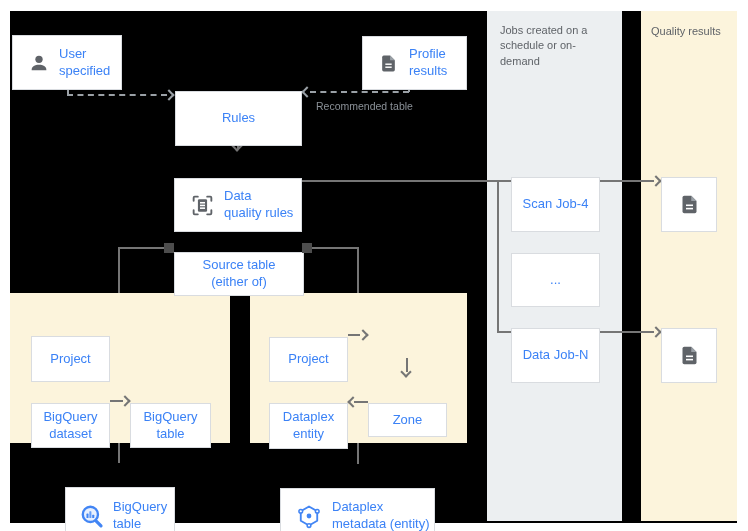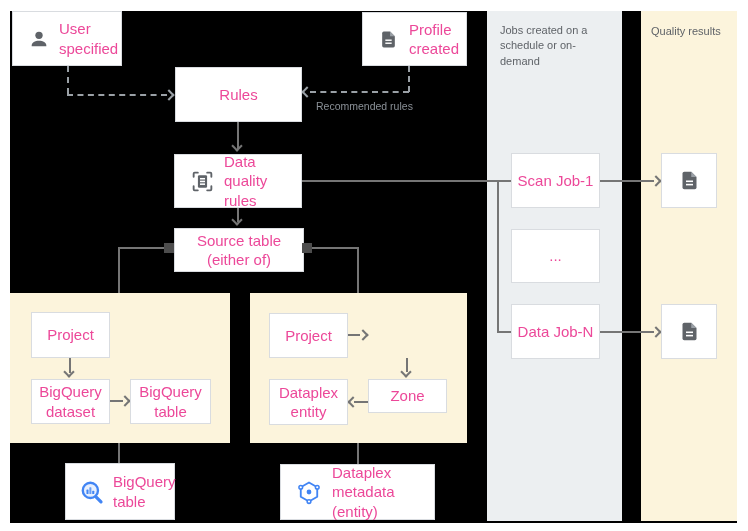--- a/index.html
+++ b/index.html
@@ -4,21 +4,21 @@
 <style>
   html,body{margin:0;padding:0;background:#ffffff;}
   .page{position:relative;width:748px;height:531px;background:#ffffff;font-family:"Liberation Sans",sans-serif;overflow:hidden;}
   .canvas{position:absolute;left:10px;top:11px;width:727px;height:512px;background:#000000;}
   .panel{position:absolute;z-index:2;}
   .panel.gray{background:#eceff1;}
   .panel.cream{background:#fcf4dc;}
   .caption{position:absolute;font-size:11px;line-height:1.4;color:#5f6368;z-index:3;}
   .box{position:absolute;background:#ffffff;border:1px solid #d9dce0;box-sizing:border-box;
        display:flex;align-items:center;justify-content:center;z-index:4;
-       font-size:15px;line-height:1.3;color:#ec4899;text-align:center;white-space:pre-line;}
+       font-size:13px;line-height:1.3;color:#3b82f6;text-align:center;white-space:pre-line;margin-top:24px;}
   .box.iconbox{justify-content:flex-start;text-align:left;}
   .box .ic{display:flex;align-items:center;justify-content:center;flex:0 0 auto;}
   .hl{position:absolute;height:2px;background:#757575;z-index:3;}
   .vl{position:absolute;width:2px;background:#757575;z-index:3;}
   .under{z-index:1 !important;}
   .hl.dash{background:none;height:0;border-top:2px dashed #9aa0a6;}
   .vl.dash{background:none;width:0;border-left:2px dashed #9aa0a6;}
   .chev{position:absolute;width:8px;height:8px;box-sizing:border-box;
         border-top:2px solid #757575;border-right:2px solid #757575;z-index:3;}
   .chev.r{transform:rotate(45deg);}
@@ -43,21 +43,21 @@
     <div class="panel cream" style="left:0;top:282px;width:220px;height:150px;"></div>
     <div class="panel cream" style="left:240px;top:282px;width:217px;height:150px;"></div>
 
     <div class="vl dash" style="left:57px;top:55px;height:28px;"></div>
     <div class="hl dash" style="left:57px;top:83px;width:100px;"></div>
     <div class="chev r dashc" style="left:155px;top:80px;"></div>
 
     <div class="vl dash" style="left:398px;top:55px;height:26px;"></div>
     <div class="hl dash" style="left:300px;top:80px;width:99px;"></div>
     <div class="chev l dashc" style="left:293px;top:77px;"></div>
-    <div class="edgelabel" style="left:306px;top:89px;">Recommended rules</div>
+    <div class="edgelabel" style="left:306px;top:89px;">Recommended table</div>
 
     <div class="vl" style="left:227px;top:111px;height:27px;"></div>
     <div class="chev d" style="left:223px;top:131px;"></div>
 
     <div class="vl" style="left:227px;top:197px;height:14px;"></div>
     <div class="chev d" style="left:223px;top:205px;"></div>
 
     <div class="hl" style="left:292px;top:169px;width:209px;"></div>
     <div class="vl" style="left:487px;top:169px;height:153px;"></div>
     <div class="hl" style="left:487px;top:320px;width:14px;"></div>
@@ -100,21 +100,21 @@
     <div class="box iconbox" style="left:352px;top:1px;width:105px;height:54px;padding-left:16px;gap:11px;">
       <span class="ic">
         <svg width="19" height="19" viewBox="0 0 24 24">
             <path d="M6 2h8l6 6v12a2 2 0 0 1-2 2H6a2 2 0 0 1-2-2V4a2 2 0 0 1 2-2z" fill="#5f6368"></path>
             <path d="M14 2l6 6h-6z" fill="#9aa0a6"></path>
             <rect x="8" y="12" width="8" height="1.8" fill="#ffffff"></rect>
             <rect x="8" y="15.8" width="8" height="1.8" fill="#ffffff"></rect>
           </svg>
       </span>
       <span>Profile
-created</span>
+results</span>
     </div>
 
     <div class="box" style="left:165px;top:56px;width:127px;height:55px;text-align:center;">
       <span>Rules</span>
     </div>
 
     <div class="box iconbox" style="left:164px;top:143px;width:128px;height:54px;padding-left:15px;gap:9px;">
       <span class="ic">
         <svg width="25" height="25" viewBox="0 0 24 24">
           <g fill="none" stroke="#5f6368" stroke-width="1.8" stroke-linecap="round">
@@ -183,21 +183,21 @@
           <circle cx="4.4" cy="7.6" r="1.7" fill="#ffffff" stroke="#4285f4" stroke-width="1.4"></circle>
           <circle cx="19.6" cy="7.6" r="1.7" fill="#ffffff" stroke="#4285f4" stroke-width="1.4"></circle>
           <circle cx="12" cy="20.8" r="1.7" fill="#ffffff" stroke="#4285f4" stroke-width="1.4"></circle>
         </svg>
       </span>
       <span>Dataplex
 metadata (entity)</span>
     </div>
 
     <div class="box" style="left:501px;top:142px;width:89px;height:55px;">
-      <span>Scan Job-1</span>
+      <span>Scan Job-4</span>
     </div>
     <div class="box" style="left:501px;top:218px;width:89px;height:54px;">
       <span>...</span>
     </div>
     <div class="box" style="left:501px;top:293px;width:89px;height:55px;">
       <span>Data Job-N</span>
     </div>
 
     <div class="box" style="left:651px;top:142px;width:56px;height:55px;">
       <span class="ic">

